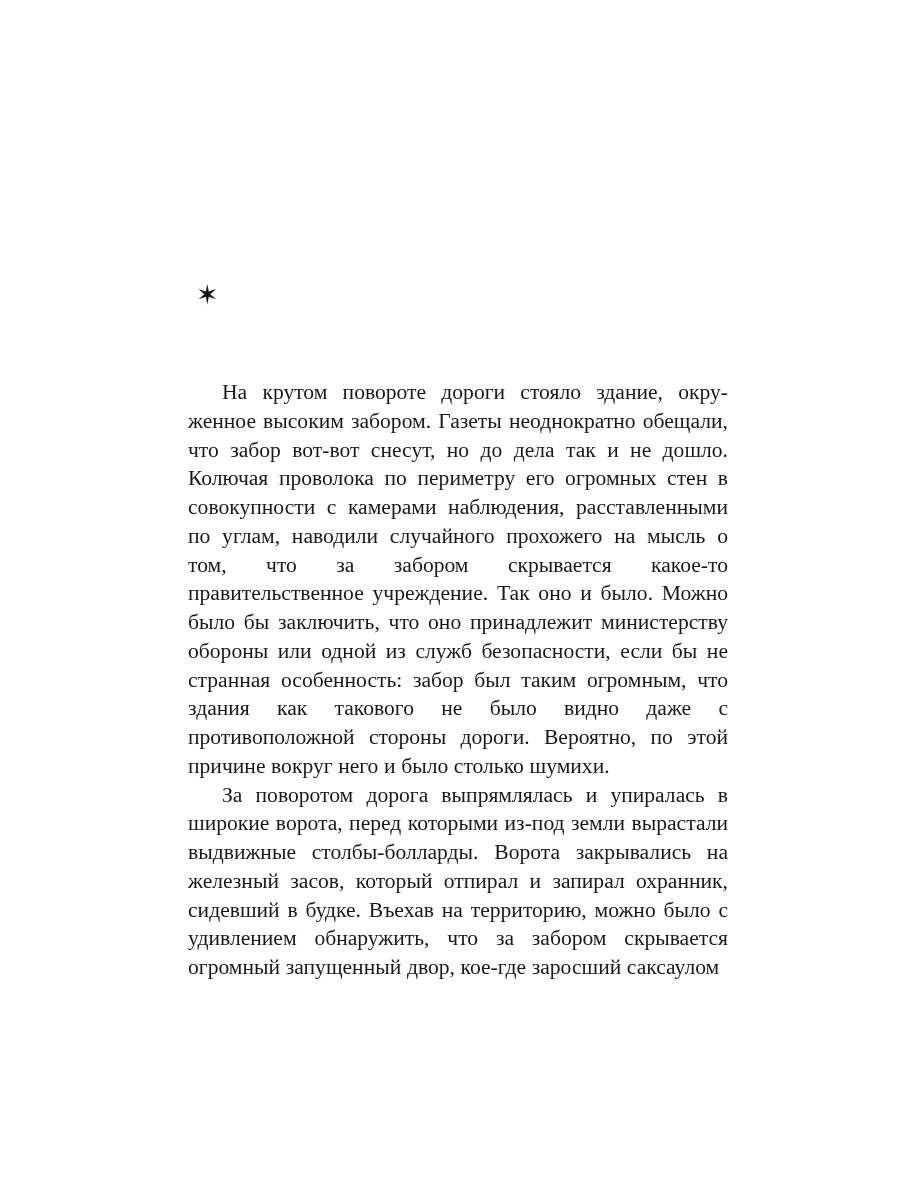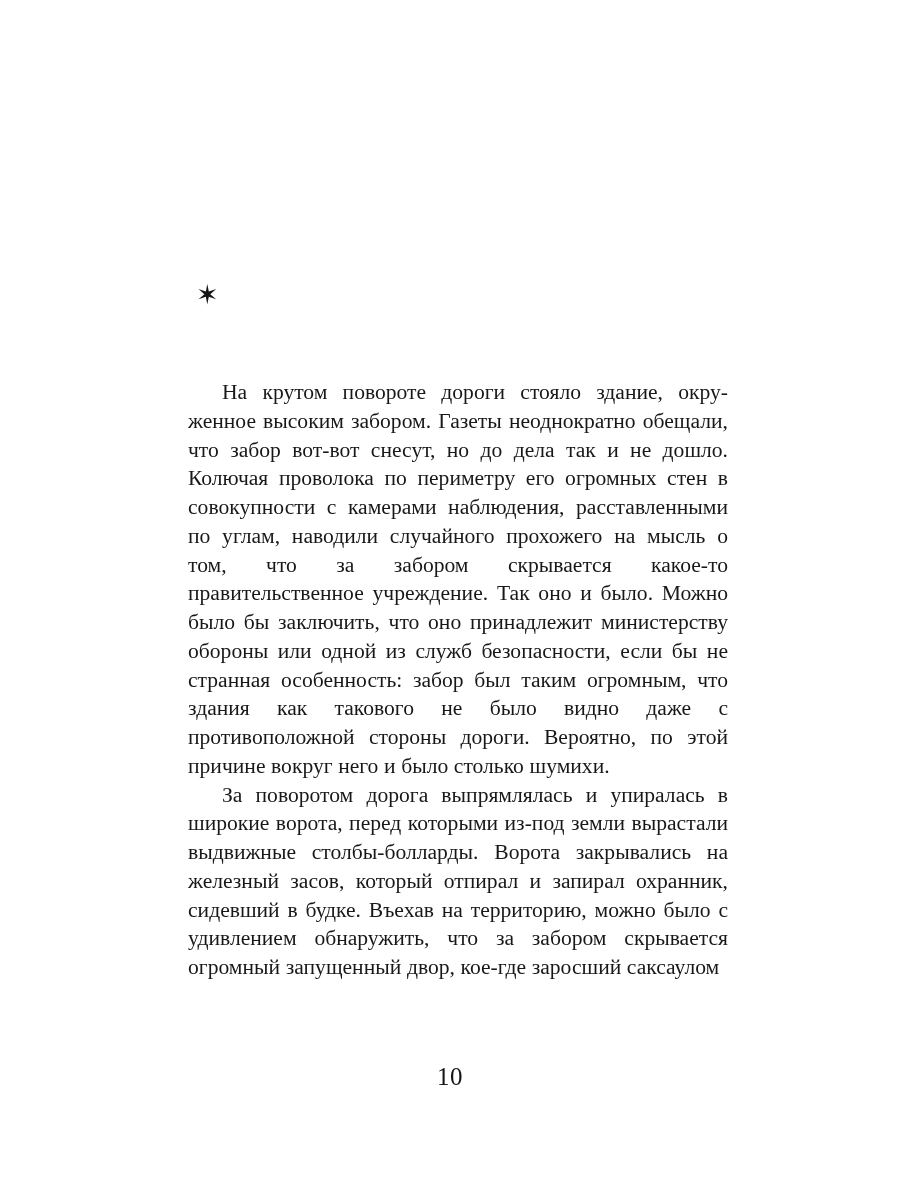--- a/index.html
+++ b/index.html
@@ -82,15 +82,14 @@
 
   <div class="section-break">
     <span class="star">✶</span>
   </div>
 
   <div class="text-column">
     <p class="body-par">На крутом повороте дороги стояло здание, окру­женное высоким забором. Газеты неоднократно обещали, что забор вот-вот снесут, но до дела так и не дошло. Колючая проволока по периметру его огромных стен в совокупности с камерами наблюде­ния, расставленными по углам, наводили случайного прохожего на мысль о том, что за забором скрыва­ется какое-то правительственное учреждение. Так оно и было. Можно было бы заключить, что оно принадлежит министерству обороны или одной из служб безопасности, если бы не странная особен­ность: забор был таким огромным, что здания как такового не было видно даже с противоположной стороны дороги. Вероятно, по этой причине вокруг него и было столько шумихи.</p>
     <p class="body-par">За поворотом дорога выпрямлялась и упира­лась в широкие ворота, перед которыми из-под земли вырастали выдвижные столбы-болларды. Ворота закрывались на железный засов, который отпирал и запирал охранник, сидевший в будке. Въехав на территорию, можно было с удивлением обнаружить, что за забором скрывается огромный запущенный двор, кое-где заросший саксаулом</p>
   </div>
 
-  <div class="folio">10</div>
 
 </div>
 
 </body></html>

